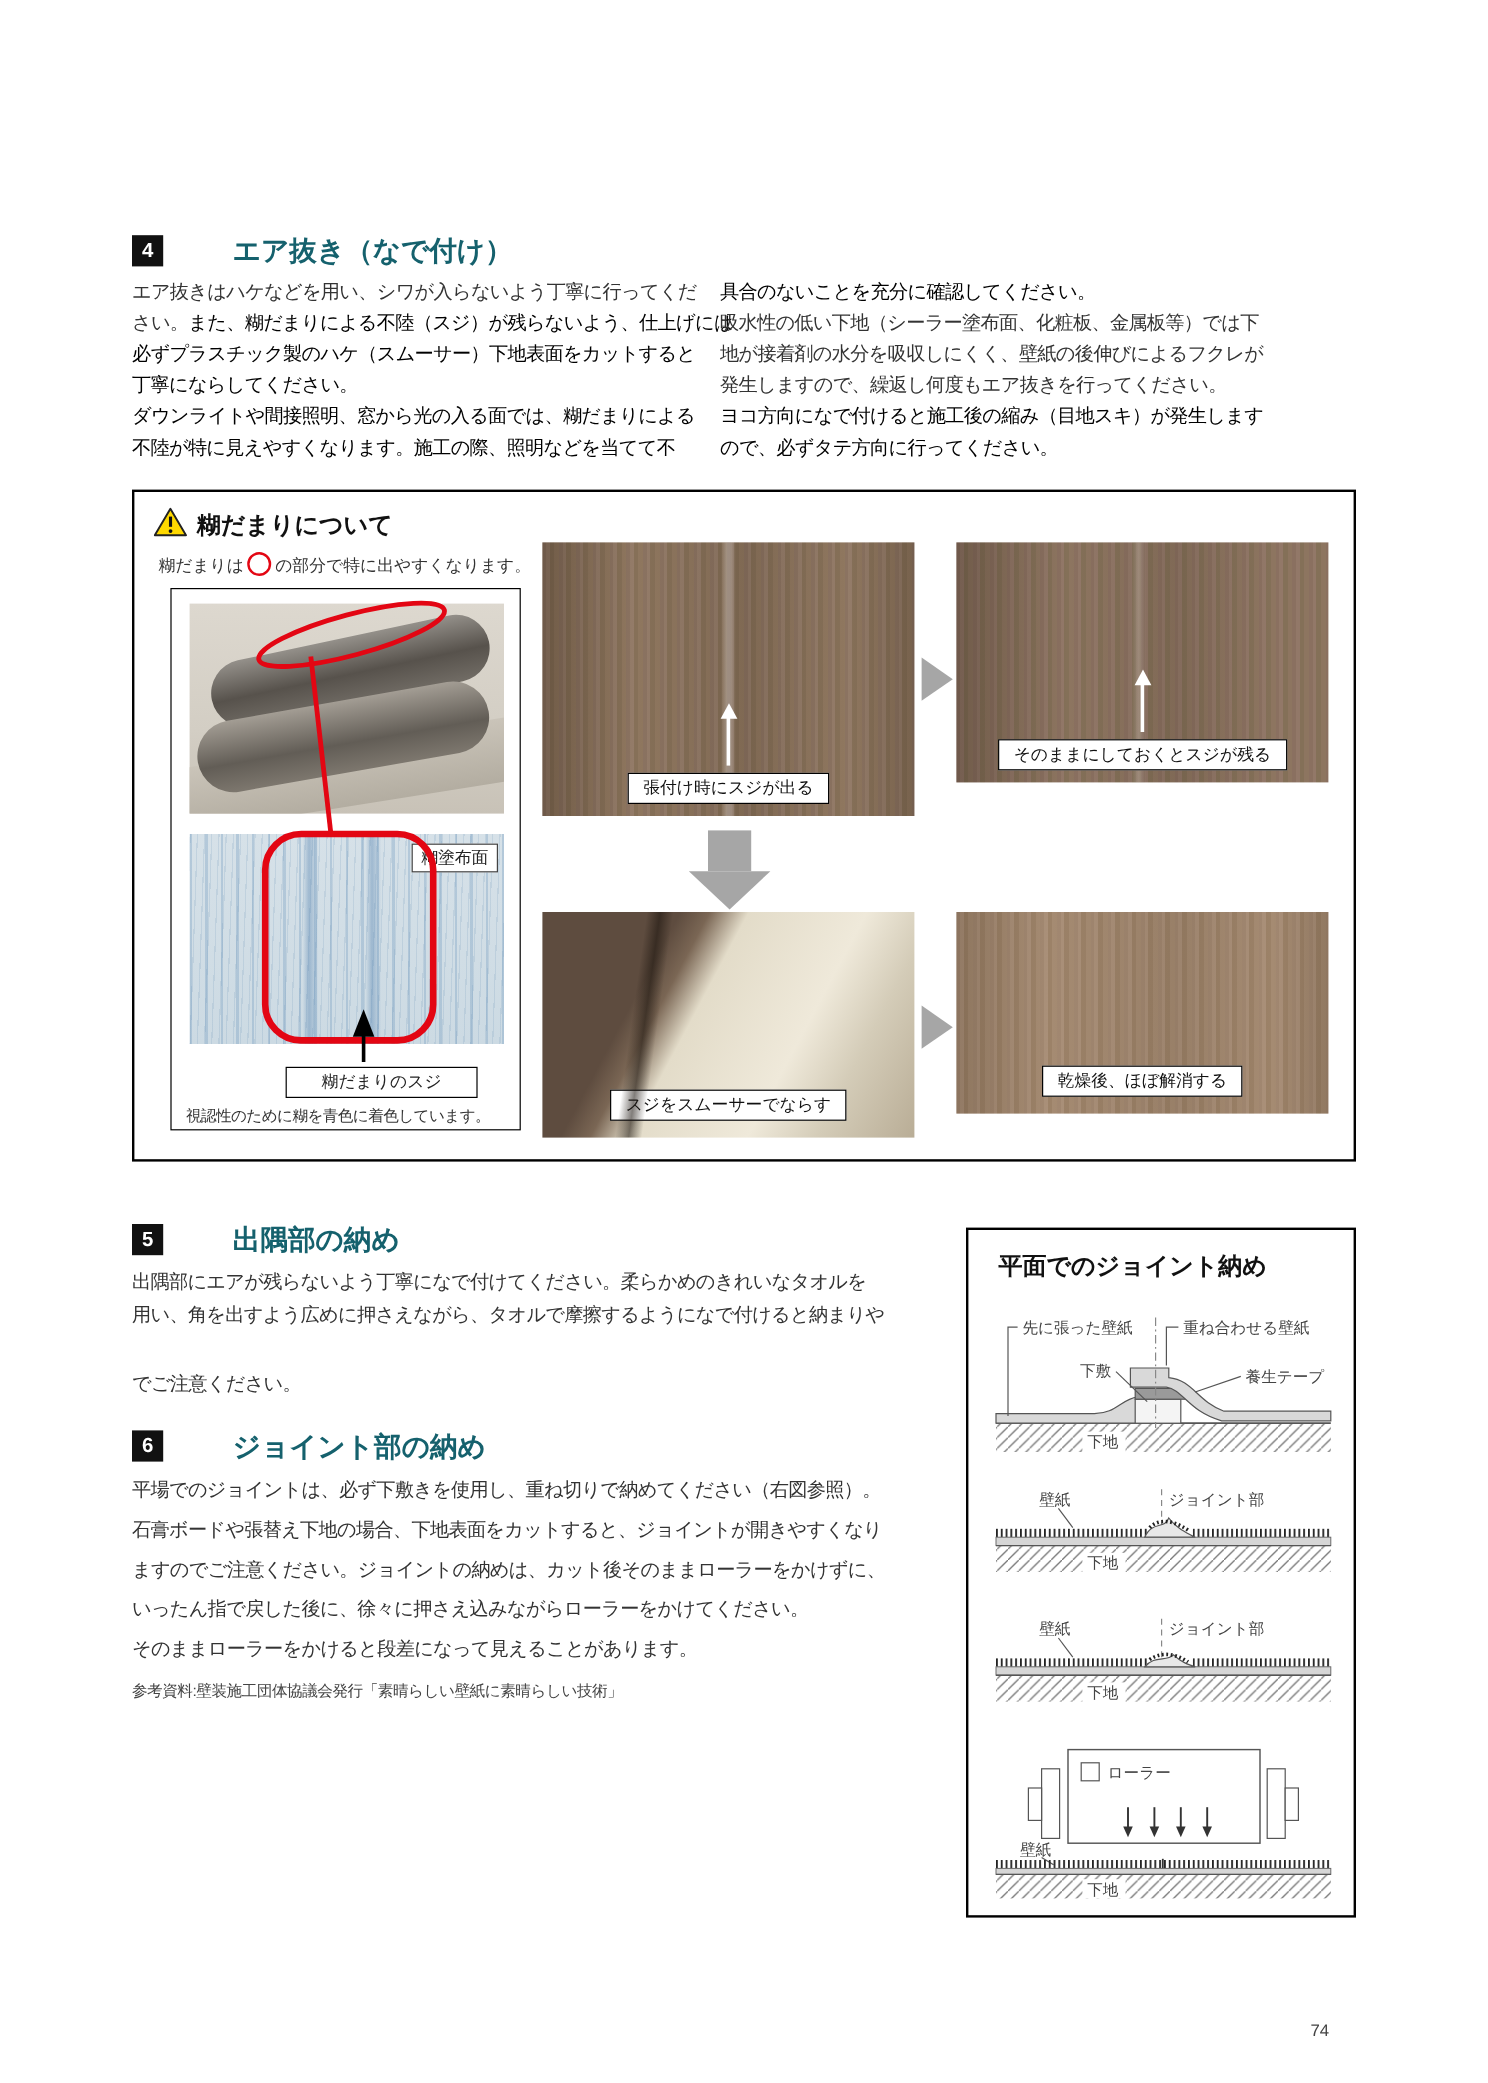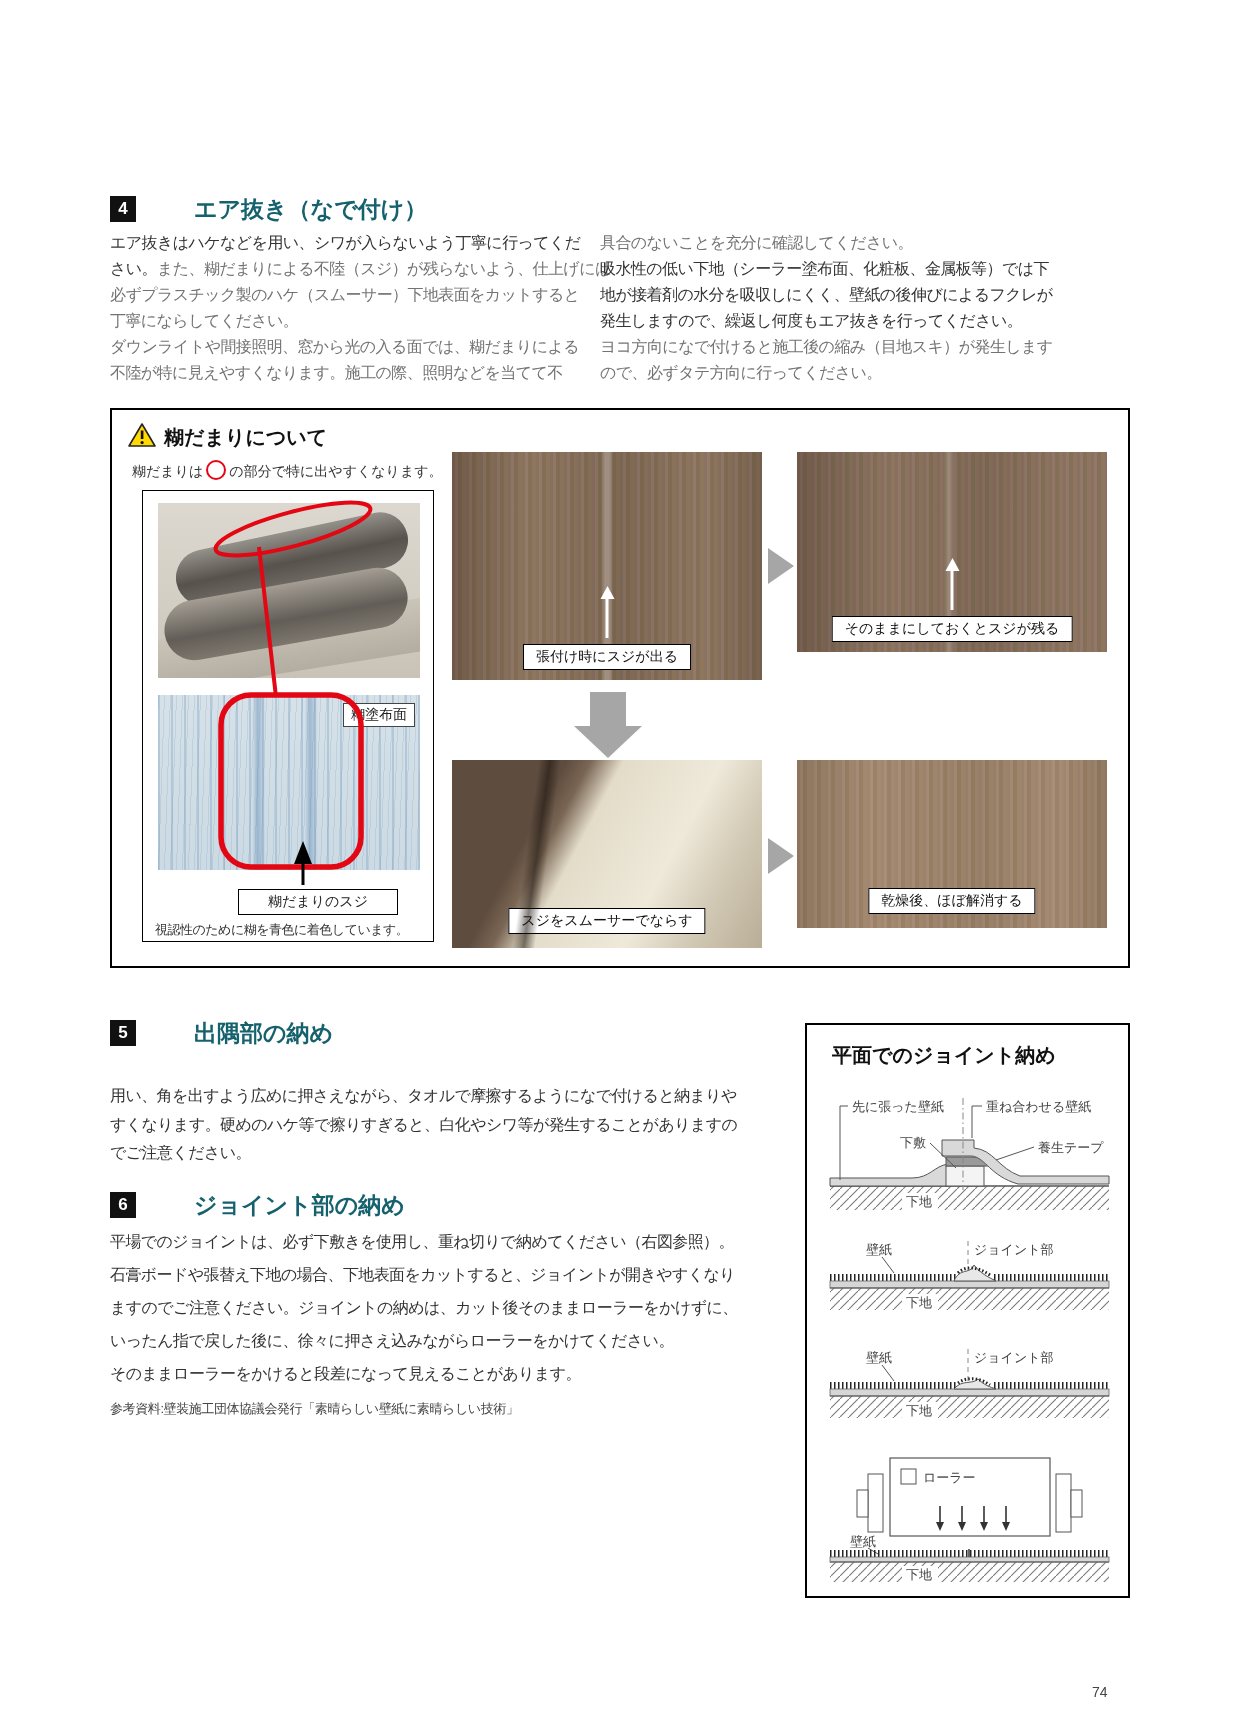--- a/index.html
+++ b/index.html
@@ -11,21 +11,21 @@
 
   
   .badge {
     position:absolute; width:26px; height:26px; background:#111111; color:#ffffff;
     font-size:17px; font-weight:bold; display:flex; align-items:center; justify-content:center;
   }
   .h-teal { position:absolute; color:#15616d; font-size:23px; font-weight:bold; white-space:nowrap;margin-left:48px; }
 
   
   .bline { position:absolute; white-space:nowrap; font-size:16px; letter-spacing:-0.6px; color:#333333; }
-  .red  { color:#737373; }
+  .red  { color:#000000; }
 
   
   .g-box { position:absolute; left:110px; top:408px; width:1020px; height:560px;
            border:2px solid #000; box-sizing:border-box; background:#fff; }
   .g-title { position:absolute; left:52px; top:14px; font-size:20px; font-weight:bold; color:#111; white-space:nowrap; }
   .g-sub { position:absolute; left:20px; top:50px; font-size:14px; color:#333; white-space:nowrap; }
   .red-circle { display:inline-block; width:16px; height:16px; border:2.5px solid #e30613;
                 border-radius:50%; vertical-align:-4px; margin:0 3px; }
   .sub-box { position:absolute; left:30px; top:80px; width:292px; height:452px;
              border:1.5px solid #000; box-sizing:border-box; background:#fff; }
@@ -168,22 +168,22 @@
       <div class="pcap pcap-b">スジをスムーサーでならす</div>
     </div>
     <div class="tri-r" style="left:656px; top:428px;"></div>
     <div class="photo ph-br">
       <div class="pcap pcap-b">乾燥後、ほぼ解消する</div>
     </div>
   </div>
 
   <div class="badge" style="left:110px; top:1020px;">5</div>
   <div class="h-teal" style="left:146px; top:1018px;">出隅部の納め</div>
+  <div class="bline" style="left:110px; top:1058px;">出隅部にエアが残らないよう丁寧になで付けてください。柔らかめのきれいなタオルを</div>
   <div class="bline" style="left:110px; top:1086px;">用い、角を出すよう広めに押さえながら、タオルで摩擦するようになで付けると納まりや</div>
-  <div class="bline" style="left:110px; top:1115px;">すくなります。硬めのハケ等で擦りすぎると、白化やシワ等が発生することがありますの</div>
   <div class="bline" style="left:110px; top:1143px;">でご注意ください。</div>
 
   <div class="badge" style="left:110px; top:1192px;">6</div>
   <div class="h-teal" style="left:146px; top:1190px;">ジョイント部の納め</div>
   <div class="bline" style="left:110px; top:1232px;">平場でのジョイントは、必ず下敷きを使用し、重ね切りで納めてください（右図参照）。</div>
   <div class="bline" style="left:110px; top:1265px;">石膏ボードや張替え下地の場合、下地表面をカットすると、ジョイントが開きやすくなり</div>
   <div class="bline" style="left:110px; top:1298px;">ますのでご注意ください。ジョイントの納めは、カット後そのままローラーをかけずに、</div>
   <div class="bline" style="left:110px; top:1331px;">いったん指で戻した後に、徐々に押さえ込みながらローラーをかけてください。</div>
   <div class="bline" style="left:110px; top:1364px;">そのままローラーをかけると段差になって見えることがあります。</div>
   <div class="bline" style="left:110px; top:1400px; font-size:13px; letter-spacing:-0.4px; color:#444;">参考資料:壁装施工団体協議会発行「素晴らしい壁紙に素晴らしい技術」</div>

